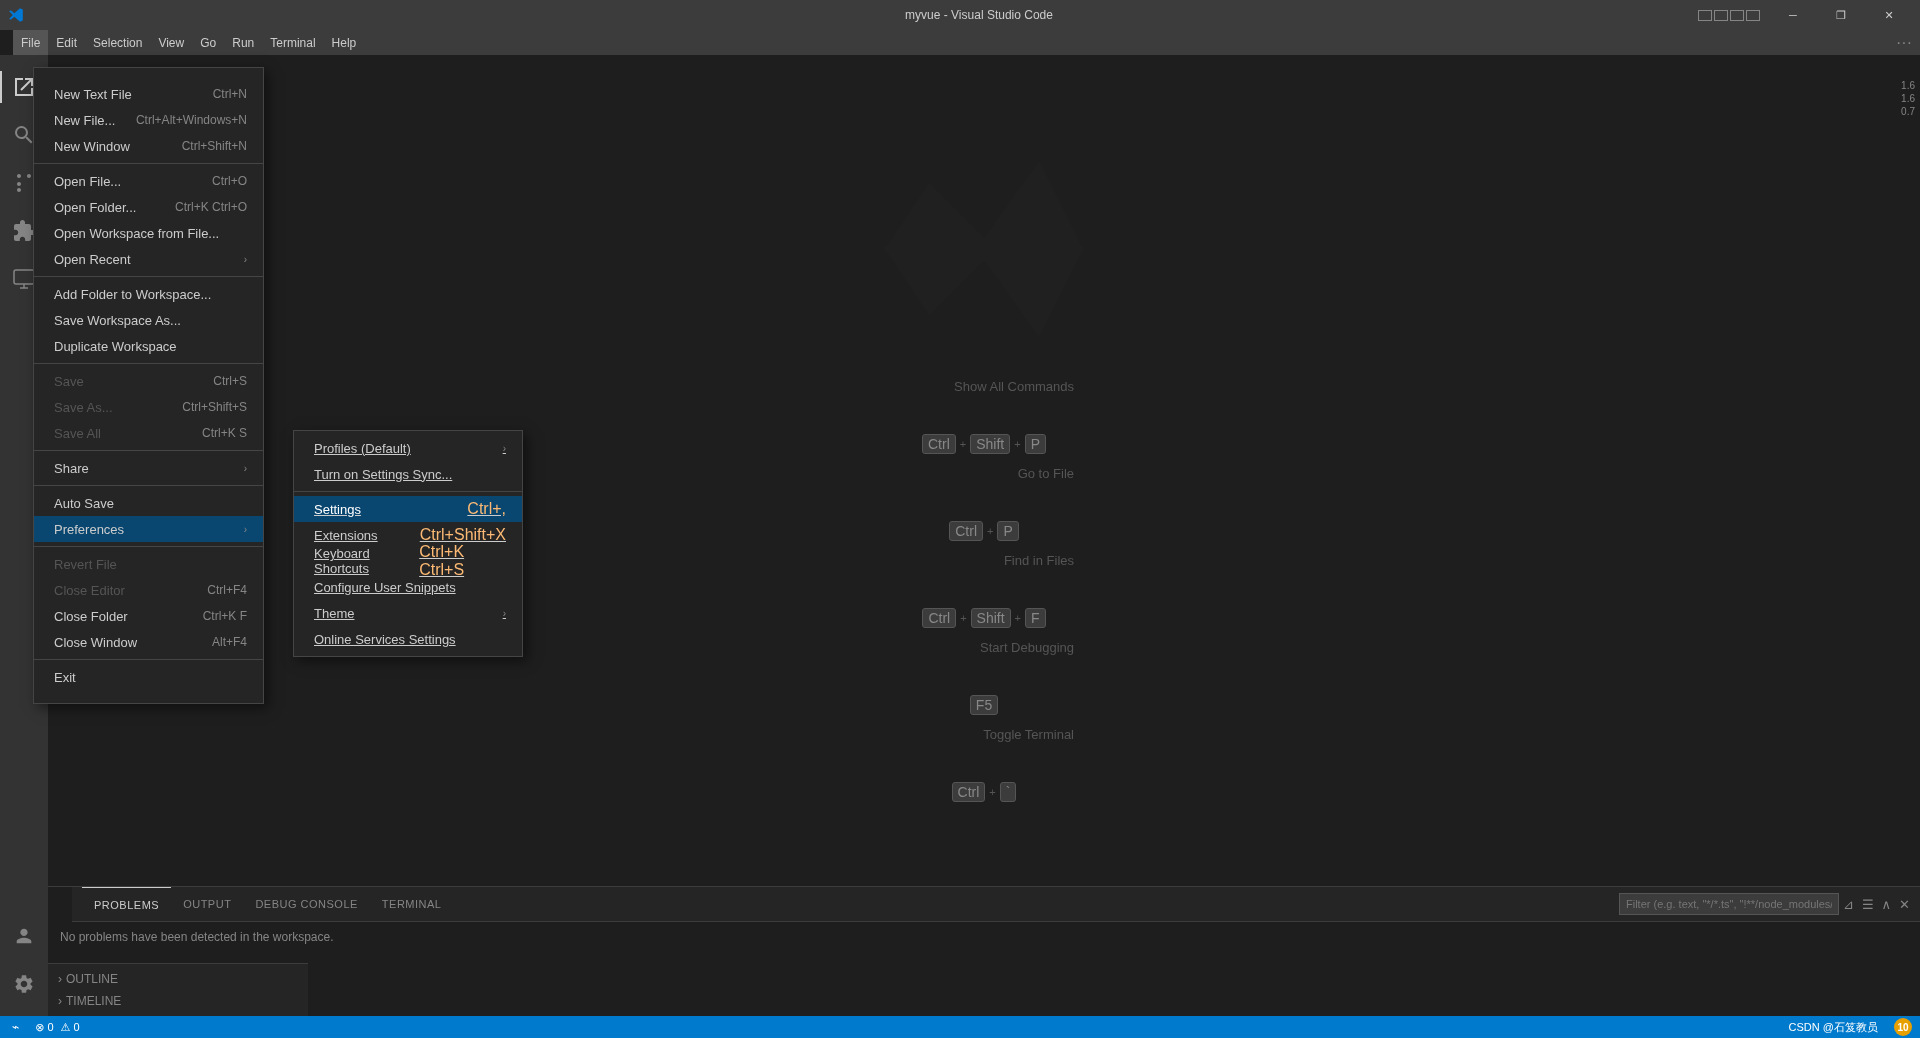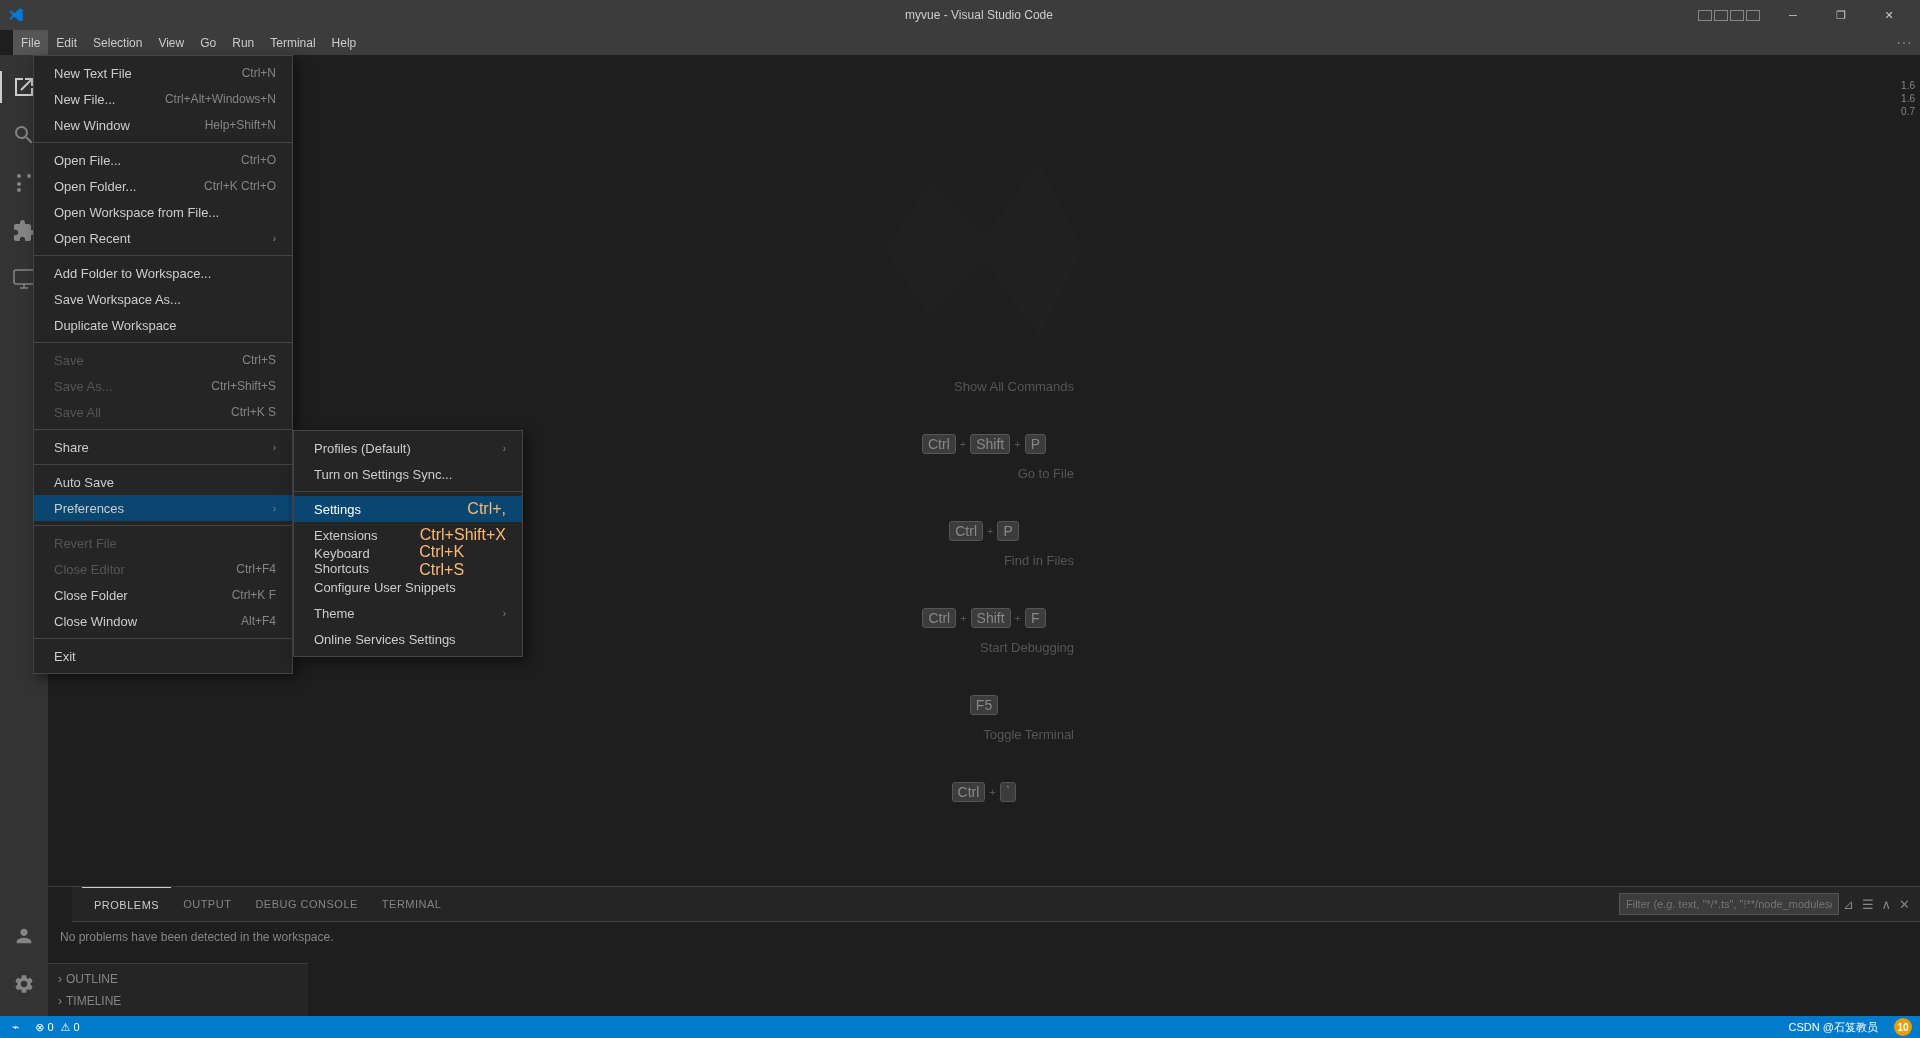--- a/index.html
+++ b/index.html
@@ -279,27 +279,27 @@
       align-items: center;
       gap: 3px;
       cursor: pointer;
       padding: 0 4px;
       height: 22px;
     }
 
     
     #file-dropdown {
       position: absolute;
-      top: 55px;
+      top: 67px;
       left: 33px;
-      width: 260px;
+      width: 231px;
       background: #252526;
       border: 1px solid #454545;
       z-index: 1000;
-      padding: 4px 0;
+      padding: 13px 0;
       box-shadow: 4px 4px 12px rgba(0,0,0,0.5);
     }
     .dropdown-item {
       display: flex;
       align-items: center;
       justify-content: space-between;
       padding: 4px 16px 4px 20px;
       cursor: pointer;
       color: #cccccc;
       font-size: 13px;
@@ -519,21 +519,21 @@
   <div class="dropdown-item">
     <span>New Text File</span>
     <span class="dropdown-shortcut">Ctrl+N</span>
   </div>
   <div class="dropdown-item">
     <span>New File...</span>
     <span class="dropdown-shortcut">Ctrl+Alt+Windows+N</span>
   </div>
   <div class="dropdown-item">
     <span>New Window</span>
-    <span class="dropdown-shortcut">Help+Shift+N</span>
+    <span class="dropdown-shortcut">Ctrl+Shift+N</span>
   </div>
   <div class="dropdown-separator"></div>
   <div class="dropdown-item">
     <span>Open File...</span>
     <span class="dropdown-shortcut">Ctrl+O</span>
   </div>
   <div class="dropdown-item">
     <span>Open Folder...</span>
     <span class="dropdown-shortcut">Ctrl+K Ctrl+O</span>
   </div>
@@ -595,21 +595,21 @@
   <div class="dropdown-item">
     <span>Close Window</span>
     <span class="dropdown-shortcut">Alt+F4</span>
   </div>
   <div class="dropdown-separator"></div>
   <div class="dropdown-item">
     <span>Exit</span>
   </div>
 </div>
 
-<div id="preferences-dropdown" style="position:absolute;top:430px;left:293px;width:230px;background:#252526;border:1px solid #454545;z-index:1001;padding:4px 0;box-shadow:4px 4px 12px rgba(0,0,0,0.5);">
+<div id="preferences-dropdown" style="position:absolute;top:430px;left:293px;width:230px;background:#252526;border:1px solid #454545;z-index:1001;padding:4px 0;box-shadow:4px 4px 12px rgba(0,0,0,0.5);text-decoration:underline;">
   <div class="pref-item">
     <span>Profiles (Default)</span>
     <span class="pref-arrow">›</span>
   </div>
   <div class="pref-item">
     <span>Turn on Settings Sync...</span>
   </div>
   <div class="dropdown-separator"></div>
   <div class="pref-item active">
     <span>Settings</span>

